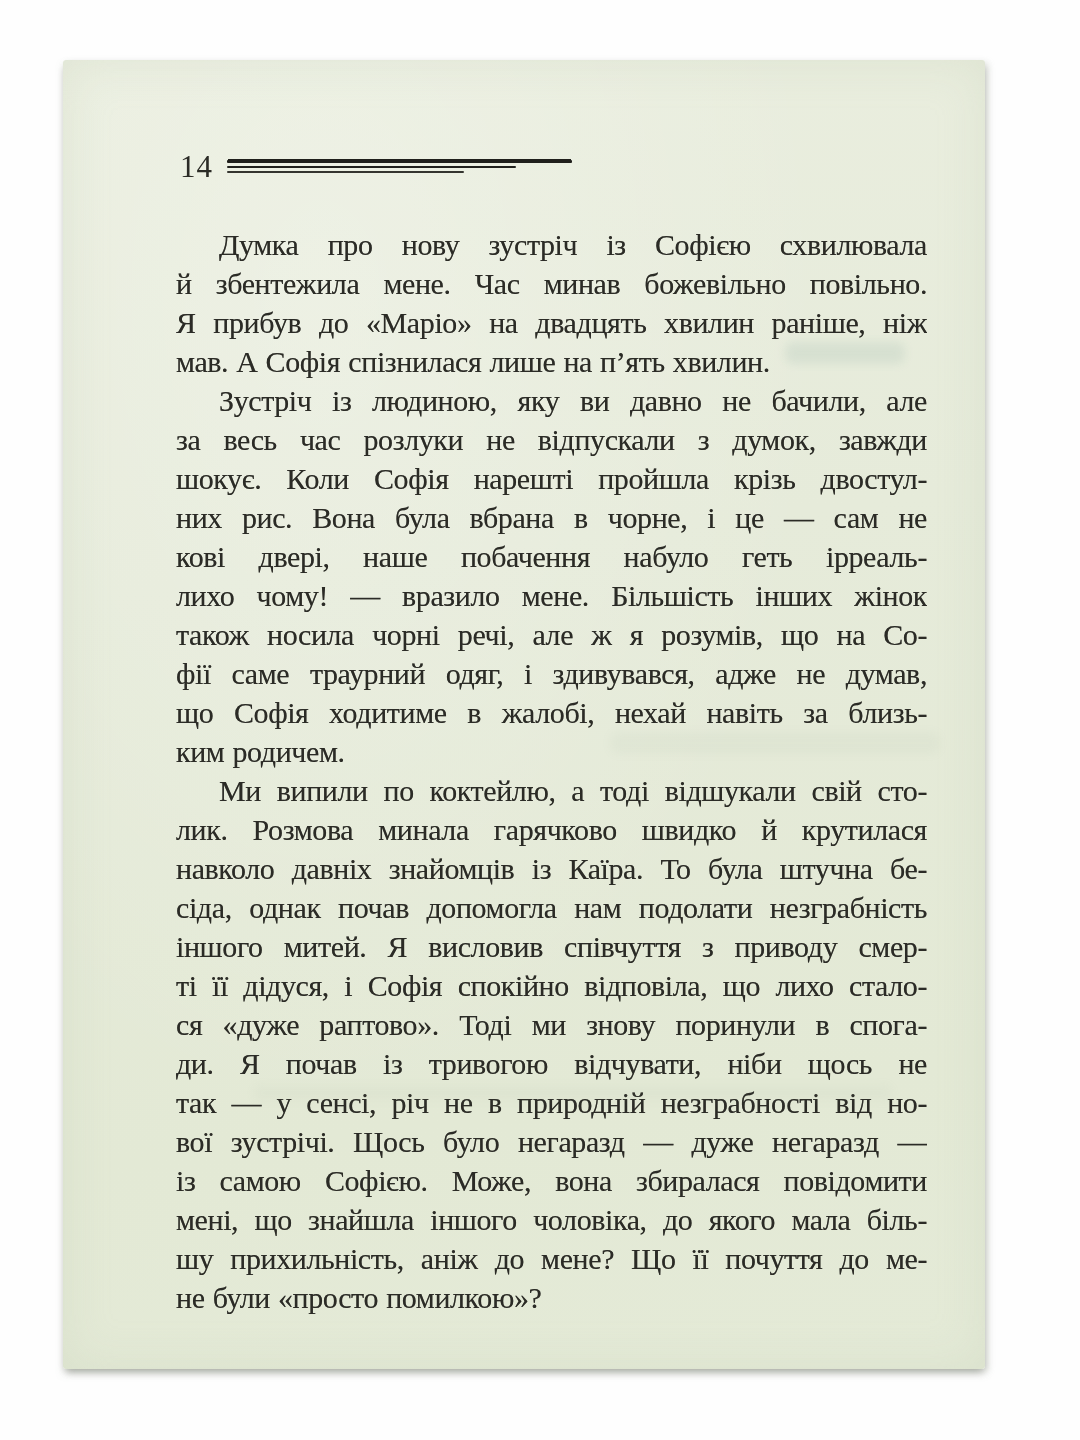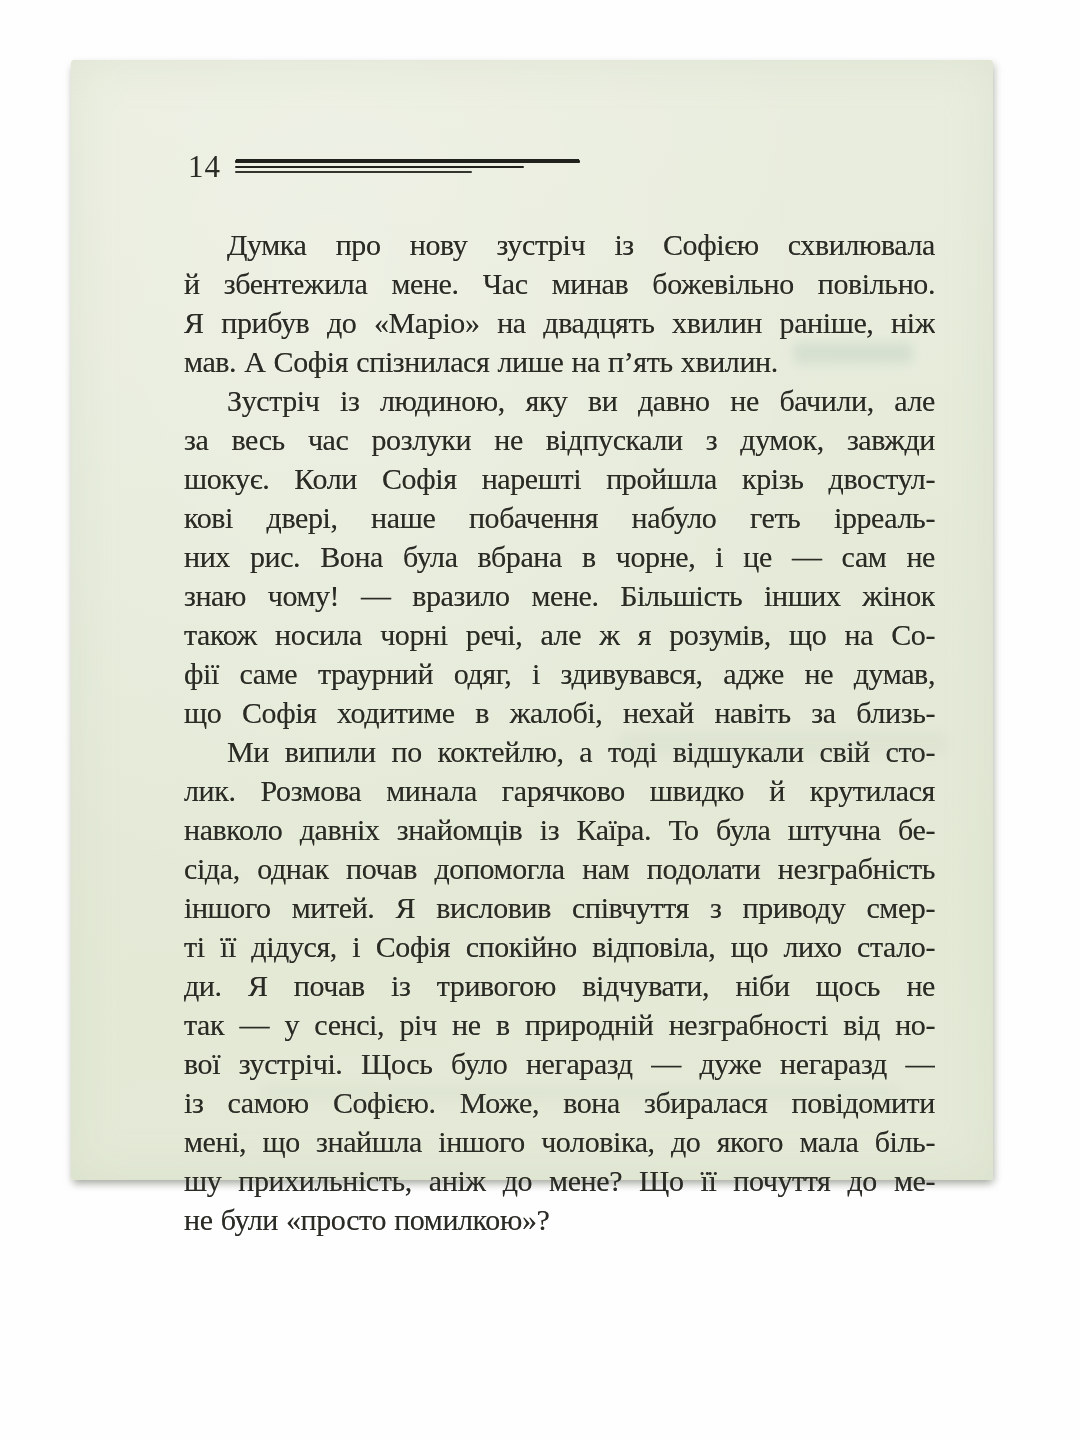--- a/index.html
+++ b/index.html
@@ -11,22 +11,22 @@
   html,body{width:1080px;height:1440px;}
   body{
     background:var(--surround);
     font-family:"Liberation Serif","DejaVu Serif",serif;
     position:relative;
     overflow:hidden;
   }
   
   .book-page{
     position:absolute;
-    left:71px; top:60px;
-    width:922px; height:1120px;
+    left:63px; top:60px;
+    width:922px; height:1309px;
     border-radius:3px;
     background:
       radial-gradient(ellipse at 28% 18%, rgba(255,255,255,.22), rgba(255,255,255,0) 55%),
       linear-gradient(173deg,#eaeedf 0%, #e6ebda 38%, #e3e9d5 78%, #e4ead7 100%);
     box-shadow:
       0 5px 8px -2px rgba(115,120,108,.55),
       3px 3px 7px rgba(150,155,143,.30),
       inset 0 0 46px rgba(190,200,175,.28);
   }
   
@@ -92,32 +92,34 @@
   </div>
 
   <div class="text-block" id="textBlock">
       <div class="line first justified">Думка про нову зустріч із Софією схвилювала</div>
       <div class="line justified">й збентежила мене. Час минав божевільно повільно.</div>
       <div class="line justified">Я прибув до «Маріо» на двадцять хвилин раніше, ніж</div>
       <div class="line last">мав. А Софія спізнилася лише на п’ять хвилин.</div>
       <div class="line first justified">Зустріч із людиною, яку ви давно не бачили, але</div>
       <div class="line justified">за весь час розлуки не відпускали з думок, завжди</div>
       <div class="line justified">шокує. Коли Софія нарешті пройшла крізь двостул-</div>
+      <div class="line justified">них рис. Вона була вбрана в чорне, і це — сам не</div>
       <div class="line justified">кові двері, наше побачення набуло геть ірреаль-</div>
-      <div class="line justified">них рис. Вона була вбрана в чорне, і це — сам не</div>
-      <div class="line justified">знаю чому! — вразило мене. Більшість інших жінок</div>
+      <div class="line justified">лихо чому! — вразило мене. Більшість інших жінок</div>
       <div class="line justified">також носила чорні речі, але ж я розумів, що на Со-</div>
       <div class="line justified">фії саме траурний одяг, і здивувався, адже не думав,</div>
       <div class="line justified">що Софія ходитиме в жалобі, нехай навіть за близь-</div>
+      <div class="line last">ким родичем.</div>
       <div class="line first justified">Ми випили по коктейлю, а тоді відшукали свій сто-</div>
       <div class="line justified">лик. Розмова минала гарячково швидко й крутилася</div>
       <div class="line justified">навколо давніх знайомців із Каїра. То була штучна бе-</div>
       <div class="line justified">сіда, однак почав допомогла нам подолати незграбність</div>
       <div class="line justified">іншого митей. Я висловив співчуття з приводу смер-</div>
       <div class="line justified">ті її дідуся, і Софія спокійно відповіла, що лихо стало-</div>
+      <div class="line justified">ся «дуже раптово». Тоді ми знову поринули в спога-</div>
       <div class="line justified">ди. Я почав із тривогою відчувати, ніби щось не</div>
       <div class="line justified">так — у сенсі, річ не в природній незграбності від но-</div>
       <div class="line justified">вої зустрічі. Щось було негаразд — дуже негаразд —</div>
       <div class="line justified">із самою Софією. Може, вона збиралася повідомити</div>
       <div class="line justified">мені, що знайшла іншого чоловіка, до якого мала біль-</div>
       <div class="line justified">шу прихильність, аніж до мене? Що її почуття до ме-</div>
       <div class="line last">не були «просто помилкою»?</div>
     </div>
 
   <div class="ghost ghost-a"></div>

